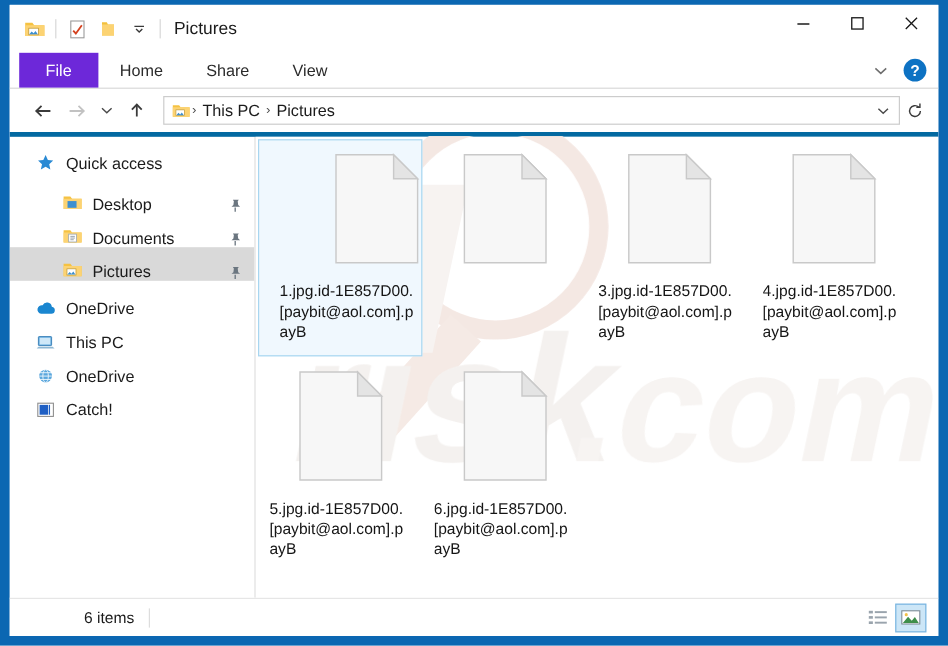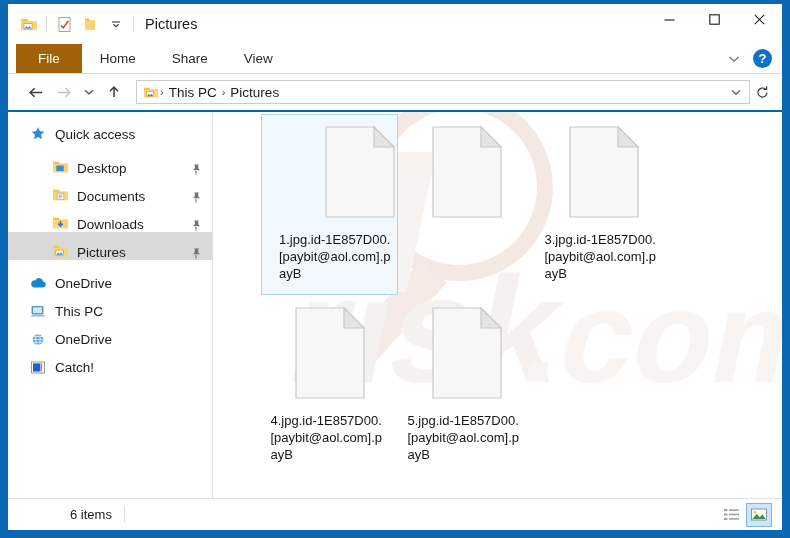--- a/index.html
+++ b/index.html
@@ -50,21 +50,21 @@
     border-bottom: 1px solid #d9d9d9;
     background: #ffffff;
     position: relative;
   }
   .tab {
     display: flex; align-items: center; justify-content: center;
     font-size: 13.5px; color: #2b2b2b;
     padding: 0 18px; height: 100%;
   }
   .tab.file {
-    background: #a16207; color: #ffffff;
+    background: #6d28d9; color: #ffffff;
     padding: 0 22px; margin-left: 8px;
   }
   .ribbon-right {
     position: absolute; right: 6px; top: 0; height: 100%;
     display: flex; align-items: center; gap: 6px;
   }
   .chev-btn {
     width: 26px; height: 24px;
     display: flex; align-items: center; justify-content: center;
   }
@@ -112,23 +112,22 @@
     display: flex; align-items: center; padding: 0 5px 0 8px;
   }
   .searchbox .ph {
     flex: 1 1 auto; font-size: 13.5px; color: #6d6d6d;
     white-space: nowrap; overflow: hidden;
   }
 
   
   #body {
     flex: 1 1 auto; display: flex; min-height: 0;
-    border-top: 2px solid #0369a1;
+    border-top: 4px solid #0369a1;
     position: relative;
-    gap: 46px;
   }
 
   
   #sidebar {
     flex: 0 0 205px; background: #ffffff;
     border-right: 1px solid #e0e0e0;
     padding-top: 8px;
     overflow: hidden;
     position: relative; z-index: 2;
   }
@@ -368,36 +367,20 @@
         </span>
         <span class="nav-label">Documents</span>
         <span class="pin">
           <svg width="12" height="13" viewBox="0 0 12 13">
             <path d="M4 1.5h5l-.9 1.3.4 3 1.6 1.4H2.9L4.5 5.8l.4-3z" fill="#6b7680"></path>
             <path d="M6 7.9v3.6" stroke="#6b7680" stroke-width="1.1"></path>
           </svg>
         </span>
       </div>
 
-      <div class="nav-item lvl1">
-        <span class="ico">
-          <svg width="17" height="15" viewBox="0 0 18 16">
-            <path d="M1 3h6l1.5 2H17v9H1z" fill="#f5c242"></path>
-            <path d="M1 5h16v9H1z" fill="#fcd373"></path>
-            <path d="M9 6.3v4.6M6.7 9.2L9 11.5l2.3-2.3" fill="none" stroke="#1f7fc4" stroke-width="1.7"></path>
-          </svg>
-        </span>
-        <span class="nav-label">Downloads</span>
-        <span class="pin">
-          <svg width="12" height="13" viewBox="0 0 12 13">
-            <path d="M4 1.5h5l-.9 1.3.4 3 1.6 1.4H2.9L4.5 5.8l.4-3z" fill="#6b7680"></path>
-            <path d="M6 7.9v3.6" stroke="#6b7680" stroke-width="1.1"></path>
-          </svg>
-        </span>
-      </div>
 
       <div class="nav-item lvl1 selected">
         <span class="ico">
           <svg width="17" height="15" viewBox="0 0 18 16">
             <path d="M1 3h6l1.5 2H17v9H1z" fill="#f5c242"></path>
             <path d="M1 5h16v9H1z" fill="#fcd373"></path>
             <rect x="4" y="7.5" width="8" height="5.5" fill="#fff" stroke="#b9922f" stroke-width="0.6"></rect>
             <path d="M4.4 12.6l2-2.4 1.6 1.6 1.6-1.9 1.9 2.7z" fill="#3d8fd0"></path>
           </svg>
         </span>
@@ -519,20 +502,29 @@
         <div class="file-item">
           <span class="file-icon">
             <svg width="74" height="94" viewBox="0 0 74 94">
               <path d="M3 2h48l20 20v70H3z" fill="#f7f7f7" stroke="#c9c9c9" stroke-width="1.2"></path>
               <path d="M51 2l20 20H51z" fill="#e4e4e4" stroke="#c9c9c9" stroke-width="1.2"></path>
             </svg>
           </span>
           <span class="file-label">5.jpg.id-1E857D00.[paybit@aol.com].payB</span>
         </div>
 
+        <div class="file-item">
+          <span class="file-icon">
+            <svg width="74" height="94" viewBox="0 0 74 94">
+              <path d="M3 2h48l20 20v70H3z" fill="#f7f7f7" stroke="#c9c9c9" stroke-width="1.2"></path>
+              <path d="M51 2l20 20H51z" fill="#e4e4e4" stroke="#c9c9c9" stroke-width="1.2"></path>
+            </svg>
+          </span>
+          <span class="file-label">6.jpg.id-1E857D00.[paybit@aol.com].payB</span>
+        </div>
 
       </div>
     </div>
   </div>
 
   <div id="statusbar">
     <span id="status-text">6 items</span>
     <span class="status-sep"></span>
     <div class="view-group">
       <div class="view-btn">

